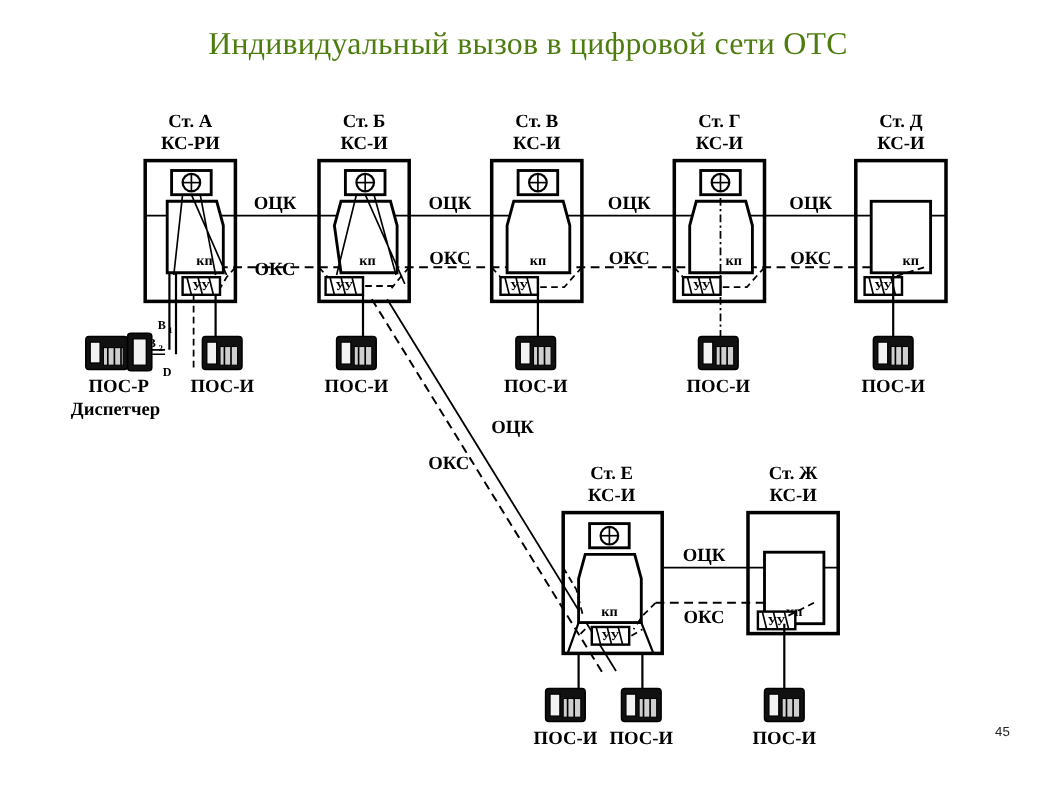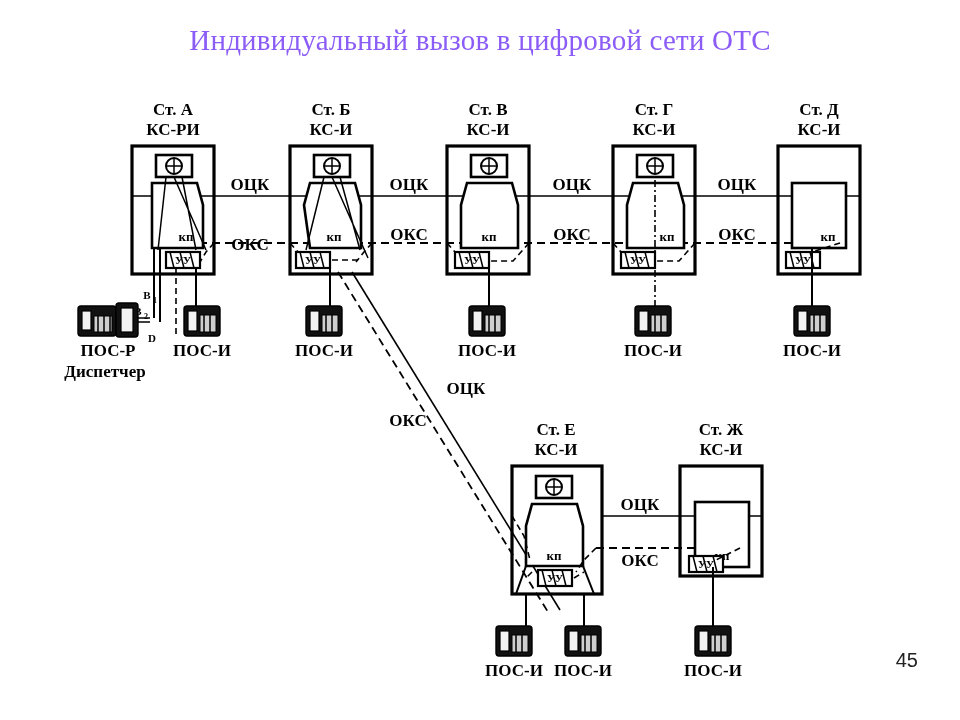--- a/index.html
+++ b/index.html
@@ -9,27 +9,27 @@
     font-family:"Liberation Serif", serif;
     overflow:hidden;
     position:relative;
   }
   #stage{position:absolute;left:0;top:0;width:960px;height:720px;}
   #svgroot{position:absolute;left:0;top:0;width:960px;height:720px;}
   .ttl{
     position:absolute;left:0;top:24px;width:960px;
     text-align:center;
     font-family:"Liberation Serif", serif;
-    font-size:29px;font-weight:400;color:#8b5cf6;
+    font-size:29px;font-weight:400;color:#4d7c0f;
     letter-spacing:0.2px;
   }
   .pageno{
     position:absolute;right:42px;bottom:48px;
     font-family:"Liberation Sans", sans-serif;
-    font-size:20px;color:#222;
+    font-size:12px;color:#222;
   }
   svg text{font-family:"Liberation Serif", serif;fill:#000;}
   .stlab{font-size:17px;font-weight:700;text-anchor:middle;}
   .linklab{font-size:17px;font-weight:700;text-anchor:middle;}
   .devlab{font-size:17px;font-weight:700;text-anchor:middle;}
   .kplab{font-size:13px;font-weight:700;text-anchor:middle;}
   .uulab{font-size:11px;font-weight:700;text-anchor:middle;}
   .chlab{font-size:11px;font-weight:700;text-anchor:middle;}
   .sub{font-size:8px;font-weight:700;text-anchor:middle;}
   .frame{fill:none;stroke:#000;stroke-width:3.2;}

